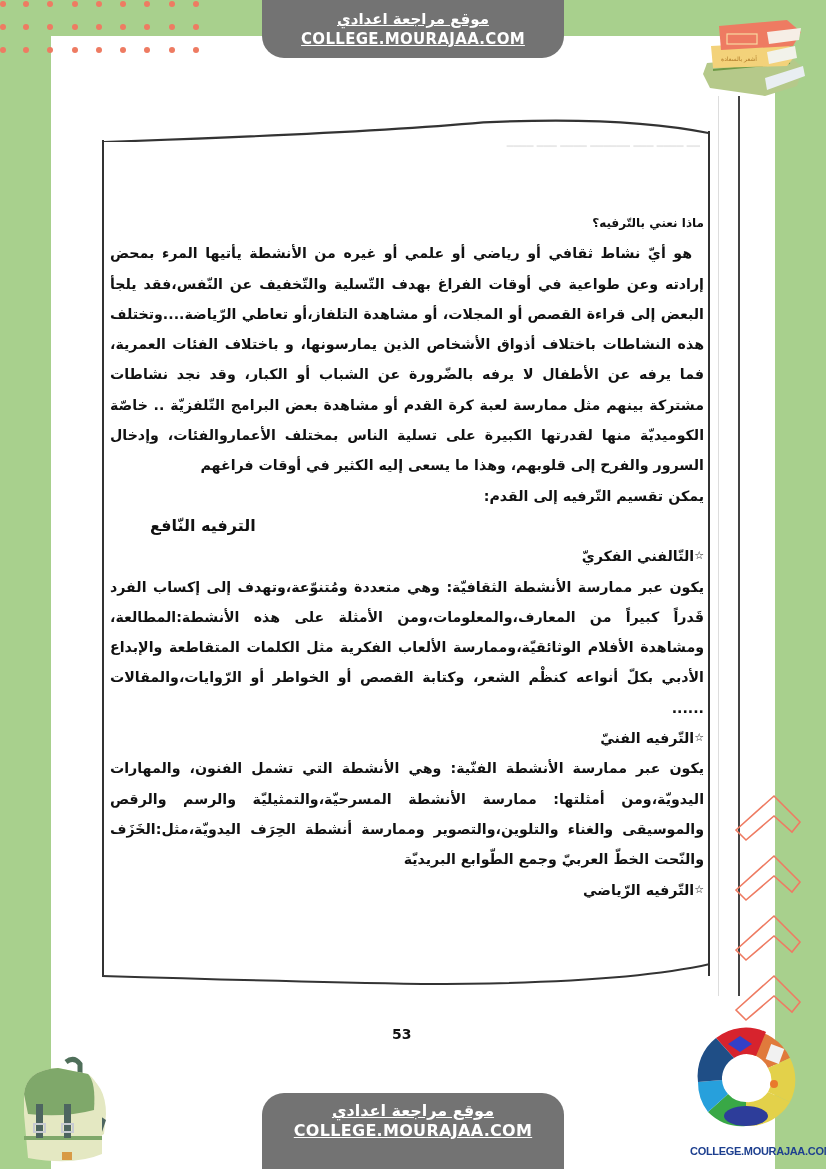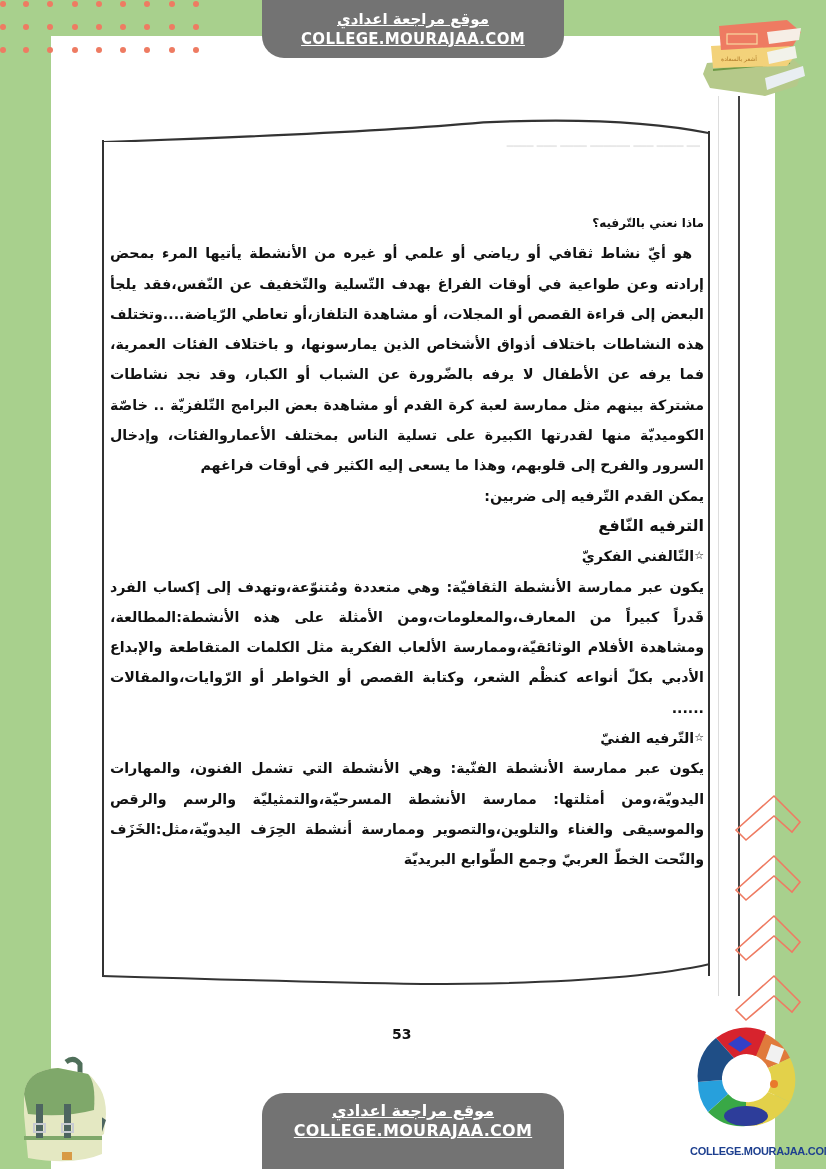--- a/index.html
+++ b/index.html
@@ -16,21 +16,21 @@
     .banner .ar { font-size:15px; font-weight:bold; text-decoration:underline; line-height:20px; padding-top:9px; direction:rtl; }
     .banner .en { font-size:15px; font-weight:bold; text-decoration:underline; line-height:20px; letter-spacing:0.3px; }
     .banner.bottom .ar { padding-top:8px; font-size:16px; }
     .banner.bottom .en { font-size:16px; }
     .book-edge { position:absolute; left:718px; top:96px; width:24px; height:900px; border-left:1px solid #ddd; }
     .book-edge .line { position:absolute; left:19px; top:0; width:2px; height:900px; background:#444; }
     .frame-top { position:absolute; left:104px; top:118px; width:606px; height:22px; }
     .text { position:absolute; left:110px; top:208px; width:594px; direction:rtl; text-align:justify; font-family:"DejaVu Sans", sans-serif; color:#111; font-size:14.2px; line-height:30.3px; font-weight:bold; }
     .text p { margin:0; }
     .text .h { font-size:12px; }
-    .text .center { text-align:right; font-size:16px; padding-left:40px; }
+    .text .center { text-align:left; font-size:16px; padding-left:40px; }
     .text .star::before { content:"\2606"; font-size:11px; vertical-align:top; }
     .ghost { position:absolute; color:#e8e8e8; font-size:11px; direction:rtl; }
     .page-num { position:absolute; left:392px; top:1026px; font-size:14px; font-weight:bold; color:#111; font-family:"DejaVu Sans", sans-serif; }
     .logo-text { position:absolute; left:690px; top:1145px; width:136px; font-size:11px; font-weight:bold; color:#1d3f8f; text-align:center; letter-spacing:-0.3px; font-family:"Liberation Sans", sans-serif; }
   </style>
 </head>
 <body>
 
 <div class="top-band"></div>
 <div class="left-strip"></div>
@@ -97,26 +97,27 @@
 <div style="position:absolute;left:708px;top:131px;width:2px;height:845px;background:#333"></div>
 <svg style="position:absolute;left:102px;top:960px;width:608px;height:40px" viewBox="0 0 608 40">
   <path d="M0 16 Q 200 22 320 24 Q 520 24 608 4" fill="none" stroke="#333" stroke-width="2"></path>
 </svg>
 
 <div class="ghost" style="left:220px;top:140px;width:480px">━━ ━━━━ ━━━ ━━━━━━ ━━━━ ━━━ ━━━━</div>
 
 <div class="text">
   <p class="h">ماذا نعني بالتّرفيه؟</p>
   <p style="text-indent:12px">هو أيّ نشاط ثقافي أو رياضي أو علمي أو غيره من الأنشطة يأتيها المرء بمحض إرادته وعن طواعية في أوقات الفراغ بهدف التّسلية والتّخفيف عن النّفس،فقد يلجأ البعض إلى قراءة القصص أو المجلات، أو مشاهدة التلفاز،أو تعاطي الرّياضة....وتختلف هذه النشاطات باختلاف أذواق الأشخاص الذين يمارسونها، و باختلاف الفئات العمرية، فما يرفه عن الأطفال لا يرفه بالضّرورة عن الشباب أو الكبار، وقد نجد نشاطات مشتركة بينهم مثل ممارسة لعبة كرة القدم أو مشاهدة بعض البرامج التّلفزيّة .. خاصّة الكوميديّة منها لقدرتها الكبيرة على تسلية الناس بمختلف الأعماروالفئات، وإدخال السرور والفرح إلى قلوبهم، وهذا ما يسعى إليه الكثير في أوقات فراغهم</p>
-  <p>يمكن القدم التّرفيه إلى ضربين:</p>
+  <p>يمكن تقسيم التّرفيه إلى القدم:</p>
   <p class="center">الترفيه النّافع</p>
   <p class="star"><span>التّالفني الفكريّ</span></p>
   <p>يكون عبر ممارسة الأنشطة الثقافيّة: وهي متعددة ومُتنوّعة،وتهدف إلى إكساب الفرد قَدراً كبيراً من المعارف،والمعلومات،ومن الأمثلة على هذه الأنشطة:المطالعة، ومشاهدة الأفلام الوثائقيّة،وممارسة الألعاب الفكرية مثل الكلمات المتقاطعة والإبداع الأدبي بكلّ أنواعه كنظْم الشعر، وكتابة القصص أو الخواطر أو الرّوايات،والمقالات ......</p>
   <p class="star"><span>التّرفيه الفنيّ</span></p>
   <p>يكون عبر ممارسة الأنشطة الفنّية: وهي الأنشطة التي تشمل الفنون، والمهارات اليدويّة،ومن أمثلتها: ممارسة الأنشطة المسرحيّة،والتمثيليّة والرسم والرقص والموسيقى والغناء والتلوين،والتصوير وممارسة أنشطة الحِرَف اليدويّة،مثل:الخَزَف والنّحت الخطّ العربيّ وجمع الطّوابع البريديّة</p>
+  <p class="star"><span>التّرفيه الرّياضي</span></p>
 </div>
 
 <div class="page-num">53</div>
 
 <svg style="position:absolute;left:732px;top:790px" width="70" height="240" viewBox="0 0 70 240">
   <g fill="none" stroke="#ee7b62" stroke-width="1.6">
     <path d="M4 40 L42 6 L68 32 L60 42 L42 26 L14 50 Z"></path>
     <path d="M4 100 L42 66 L68 92 L60 102 L42 86 L14 110 Z"></path>
     <path d="M4 160 L42 126 L68 152 L60 162 L42 146 L14 170 Z"></path>
     <path d="M4 220 L42 186 L68 212 L60 222 L42 206 L14 230 Z"></path>

